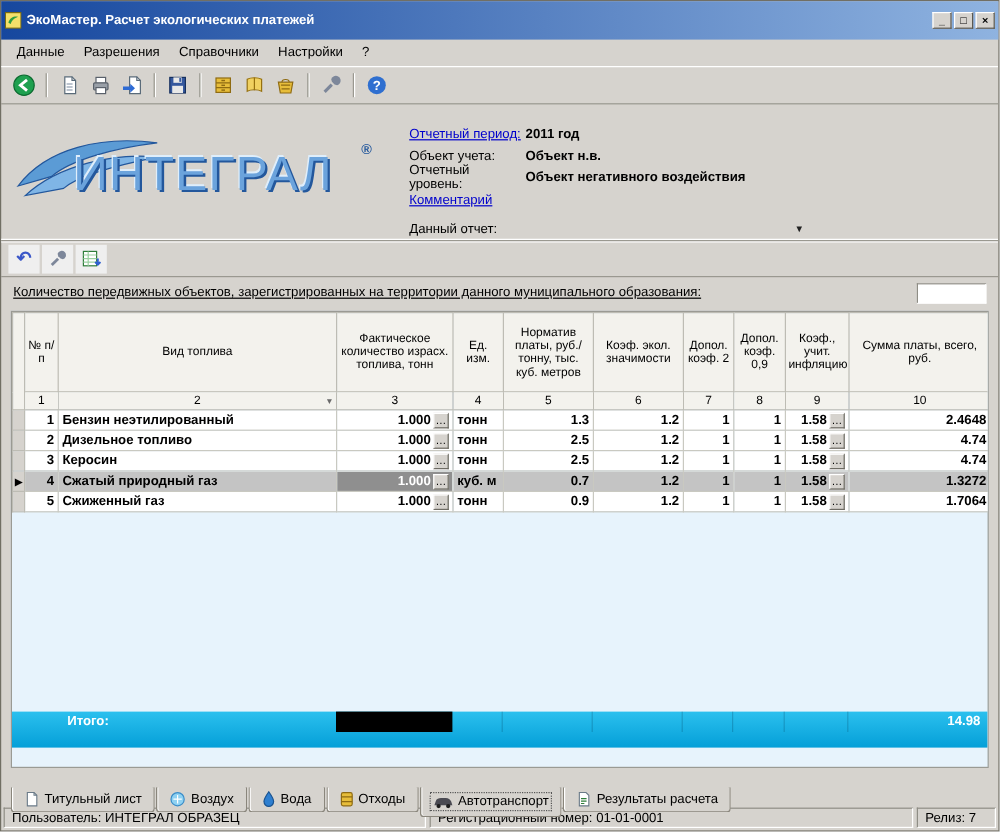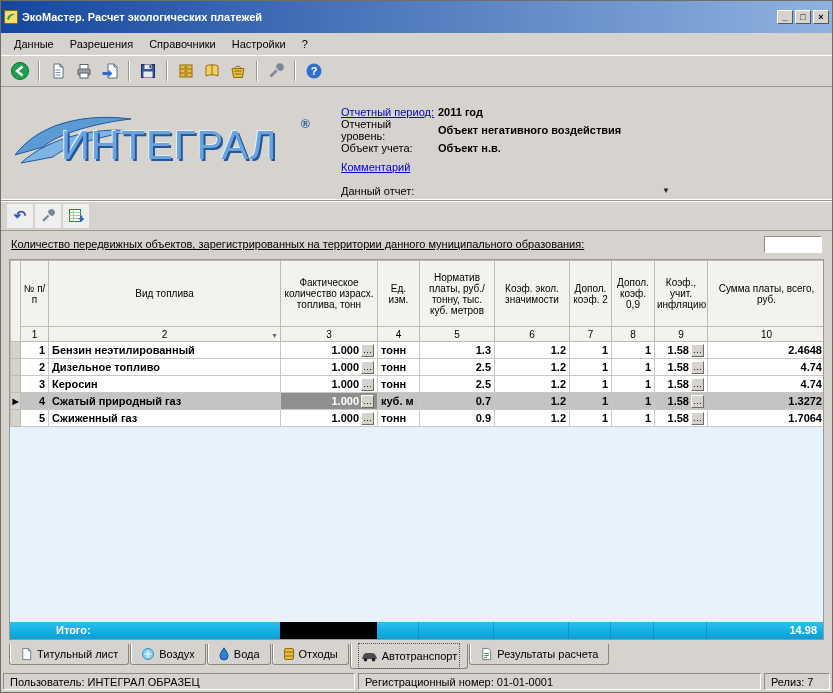--- a/index.html
+++ b/index.html
@@ -69,29 +69,29 @@
   td.c-right { text-align: right; }
   td.c-unit { text-align: left; }
   .cellflex { display: flex; align-items: flex-start; justify-content: flex-end; gap: 2px; }
   .cellflex .val { flex: 1; text-align: right; }
   .ell-btn { flex: 0 0 13px; width: 13px; height: 13px; background: #d6d3ce; border: 1px solid; border-color: #fff #6e6c64 #6e6c64 #fff; font-size: 9px; line-height: 8px; padding: 0; text-align: center; font-family: "Liberation Sans", sans-serif; }
   tr.selected td { background: #c4c4c4; }
   tr.selected td.c-qty-sel { background: #8f8f8f; color: #fff; }
   tr.selected td.c-qty-sel .val { color: #fff; }
 
   
-  .totals { position: absolute; left: 0; right: 0; bottom: 0; height: 17px; background: linear-gradient(#2bc0ee,#049fd8); color: #fff; font-weight: bold; }
+  .totals { position: absolute; left: 0; right: 0; bottom: 16px; height: 30px; background: linear-gradient(#2bc0ee,#049fd8); color: #fff; font-weight: bold; }
   .t-label { position: absolute; left: 46px; top: 2px; }
   .t-black { position: absolute; left: 270px; top: 0; width: 97px; height: 17px; background: #000; }
   .t-sum { position: absolute; right: 6px; top: 2px; }
   .t-sep { position: absolute; top: 0; width: 1px; height: 17px; background: rgba(0,60,90,.25); }
 
   
   .tabbar { height: 27px; flex: 0 0 27px; display: flex; align-items: flex-start; padding: 0 8px; position: relative; }
-  .tab { display: inline-flex; gap: 4px; height: 21px; padding: 0 8px; margin-right: 1px; background: #d6d3ce; border: 1px solid #8a867c; border-top: none; border-radius: 0 0 3px 3px; box-shadow: inset 1px 0 0 #fff; position: relative; top: 0; cursor: default; }
+  .tab { display: inline-flex; align-items: center; gap: 4px; height: 21px; padding: 0 8px; margin-right: 1px; background: #d6d3ce; border: 1px solid #8a867c; border-top: none; border-radius: 0 0 3px 3px; box-shadow: inset 1px 0 0 #fff; position: relative; top: 12px; cursor: default; }
   .tab.active { height: 25px; z-index: 2; background: #d6d3ce; box-shadow: inset 1px 0 0 #fff, 0 -2px 0 #d6d3ce; }
   .tab.active .tab-inner { outline: 1px dotted #555; }
   .tab-inner { display: inline-flex; align-items: center; gap: 4px; padding: 1px 2px; }
 
   
   .statusbar { height: 21px; flex: 0 0 21px; display: flex; gap: 3px; padding: 2px 2px; align-items: stretch; }
   .spanel { border: 1px solid; border-color: #8f8d85 #fff #fff #8f8d85; padding: 2px 6px; white-space: nowrap; overflow: hidden; }
   .sp1 { width: 352px; flex: 0 0 352px; }
   .sp2 { flex: 1; }
   .sp3 { width: 66px; flex: 0 0 66px; }
@@ -231,26 +231,26 @@
       </span>
       <span class="logo-text">ИНТЕГРАЛ</span>
       <span class="logo-reg">®</span>
     </div>
     <div class="fields">
       <div class="frow">
         <span class="flabel flink">Отчетный период:</span>
         <span class="fvalue">2011 год</span>
       </div>
       <div class="frow">
+        <span class="flabel">Объект учета:</span>
+        <span class="fvalue">Объект н.в.</span>
+      </div>
+      <div class="frow">
         <span class="flabel">Отчетный уровень:</span>
         <span class="fvalue">Объект негативного воздействия</span>
-      </div>
-      <div class="frow">
-        <span class="flabel">Объект учета:</span>
-        <span class="fvalue">Объект н.в.</span>
       </div>
       <div class="frow comment-row">
         <span class="flink">Комментарий</span>
       </div>
       <div class="frow combo-row">
         <span class="flabel">Данный отчет:</span>
         <span class="combo">
           <span class="fvalue"></span>
           <span class="combo-arrow">▼</span>
         </span>

